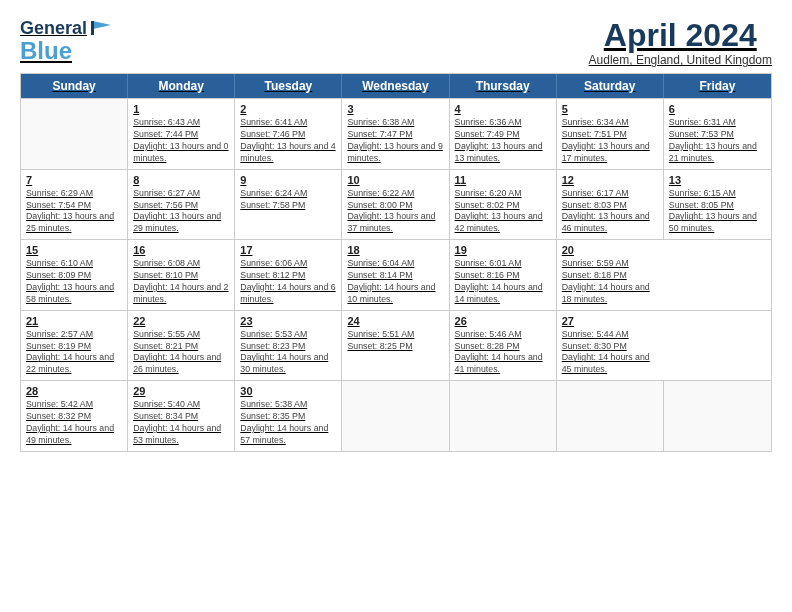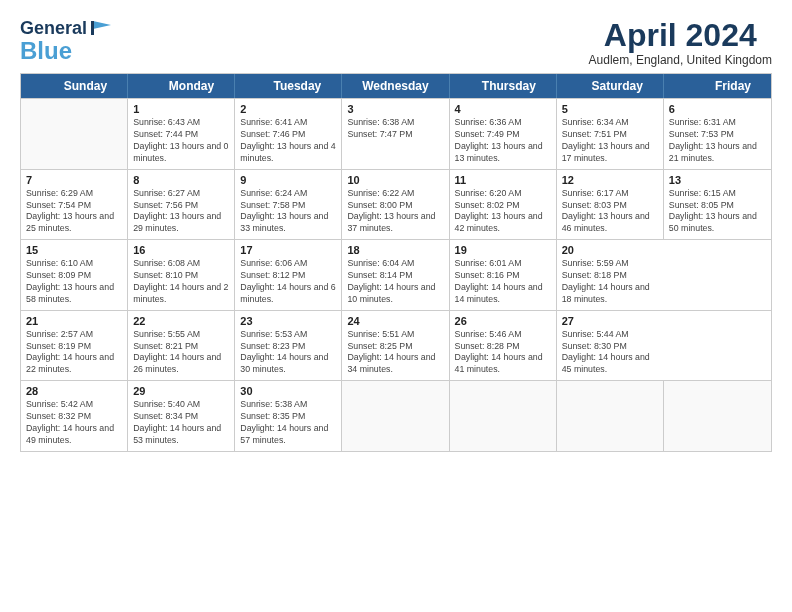--- a/index.html
+++ b/index.html
@@ -9,20 +9,21 @@
       width: 792px;
       height: 612px;
       overflow: hidden;
     }
     .page {
       width: 792px;
       height: 441px;
       padding: 18px 20px 12px 20px;
       display: flex;
       flex-direction: column;
+      text-decoration: underline;
     }
     .header {
       display: flex;
       justify-content: space-between;
       align-items: flex-start;
       margin-bottom: 6px;
     }
     .logo {
       display: flex;
       flex-direction: column;
@@ -54,22 +55,22 @@
     }
     .cal-header {
       display: grid;
       grid-template-columns: repeat(7, 1fr);
       background: #2a6099;
     }
     .cal-header-cell {
       color: #fff;
       font-size: 12px;
       font-weight: bold;
-      text-align: right;
-      padding: 5px 20px;
+      text-align: center;
+      padding: 5px 14px;
       border-right: 1px solid #4a80b0;
     }
     .cal-header-cell:last-child { border-right: none; }
     .cal-body {
       flex: 1;
       display: flex;
       flex-direction: column;
     }
     .cal-row {
       display: grid;
@@ -142,20 +143,21 @@
           <div class="cal-cell">
             <div class="day-number">2</div>
             <div class="cell-line">Sunrise: 6:41 AM</div>
             <div class="cell-line">Sunset: 7:46 PM</div>
             <div class="cell-line">Daylight: 13 hours and 4 minutes.</div>
           </div>
           <div class="cal-cell">
             <div class="day-number">3</div>
             <div class="cell-line">Sunrise: 6:38 AM</div>
             <div class="cell-line">Sunset: 7:47 PM</div>
+            <div class="cell-line">Daylight: 13 hours and 9 minutes.</div>
           </div>
           <div class="cal-cell">
             <div class="day-number">4</div>
             <div class="cell-line">Sunrise: 6:36 AM</div>
             <div class="cell-line">Sunset: 7:49 PM</div>
             <div class="cell-line">Daylight: 13 hours and 13 minutes.</div>
           </div>
           <div class="cal-cell">
             <div class="day-number">5</div>
             <div class="cell-line">Sunrise: 6:34 AM</div>
@@ -179,21 +181,20 @@
           <div class="cal-cell">
             <div class="day-number">8</div>
             <div class="cell-line">Sunrise: 6:27 AM</div>
             <div class="cell-line">Sunset: 7:56 PM</div>
             <div class="cell-line">Daylight: 13 hours and 29 minutes.</div>
           </div>
           <div class="cal-cell">
             <div class="day-number">9</div>
             <div class="cell-line">Sunrise: 6:24 AM</div>
             <div class="cell-line">Sunset: 7:58 PM</div>
-            <div class="cell-line">Daylight: 13 hours and 33 minutes.</div>
           </div>
           <div class="cal-cell">
             <div class="day-number">10</div>
             <div class="cell-line">Sunrise: 6:22 AM</div>
             <div class="cell-line">Sunset: 8:00 PM</div>
             <div class="cell-line">Daylight: 13 hours and 37 minutes.</div>
           </div>
           <div class="cal-cell">
             <div class="day-number">11</div>
             <div class="cell-line">Sunrise: 6:20 AM</div>
@@ -267,21 +268,20 @@
           <div class="cal-cell">
             <div class="day-number">23</div>
             <div class="cell-line">Sunrise: 5:53 AM</div>
             <div class="cell-line">Sunset: 8:23 PM</div>
             <div class="cell-line">Daylight: 14 hours and 30 minutes.</div>
           </div>
           <div class="cal-cell">
             <div class="day-number">24</div>
             <div class="cell-line">Sunrise: 5:51 AM</div>
             <div class="cell-line">Sunset: 8:25 PM</div>
-            <div class="cell-line">Daylight: 14 hours and 34 minutes.</div>
           </div>
           <div class="cal-cell">
             <div class="day-number">26</div>
             <div class="cell-line">Sunrise: 5:46 AM</div>
             <div class="cell-line">Sunset: 8:28 PM</div>
             <div class="cell-line">Daylight: 14 hours and 41 minutes.</div>
           </div>
           <div class="cal-cell">
             <div class="day-number">27</div>
             <div class="cell-line">Sunrise: 5:44 AM</div>

